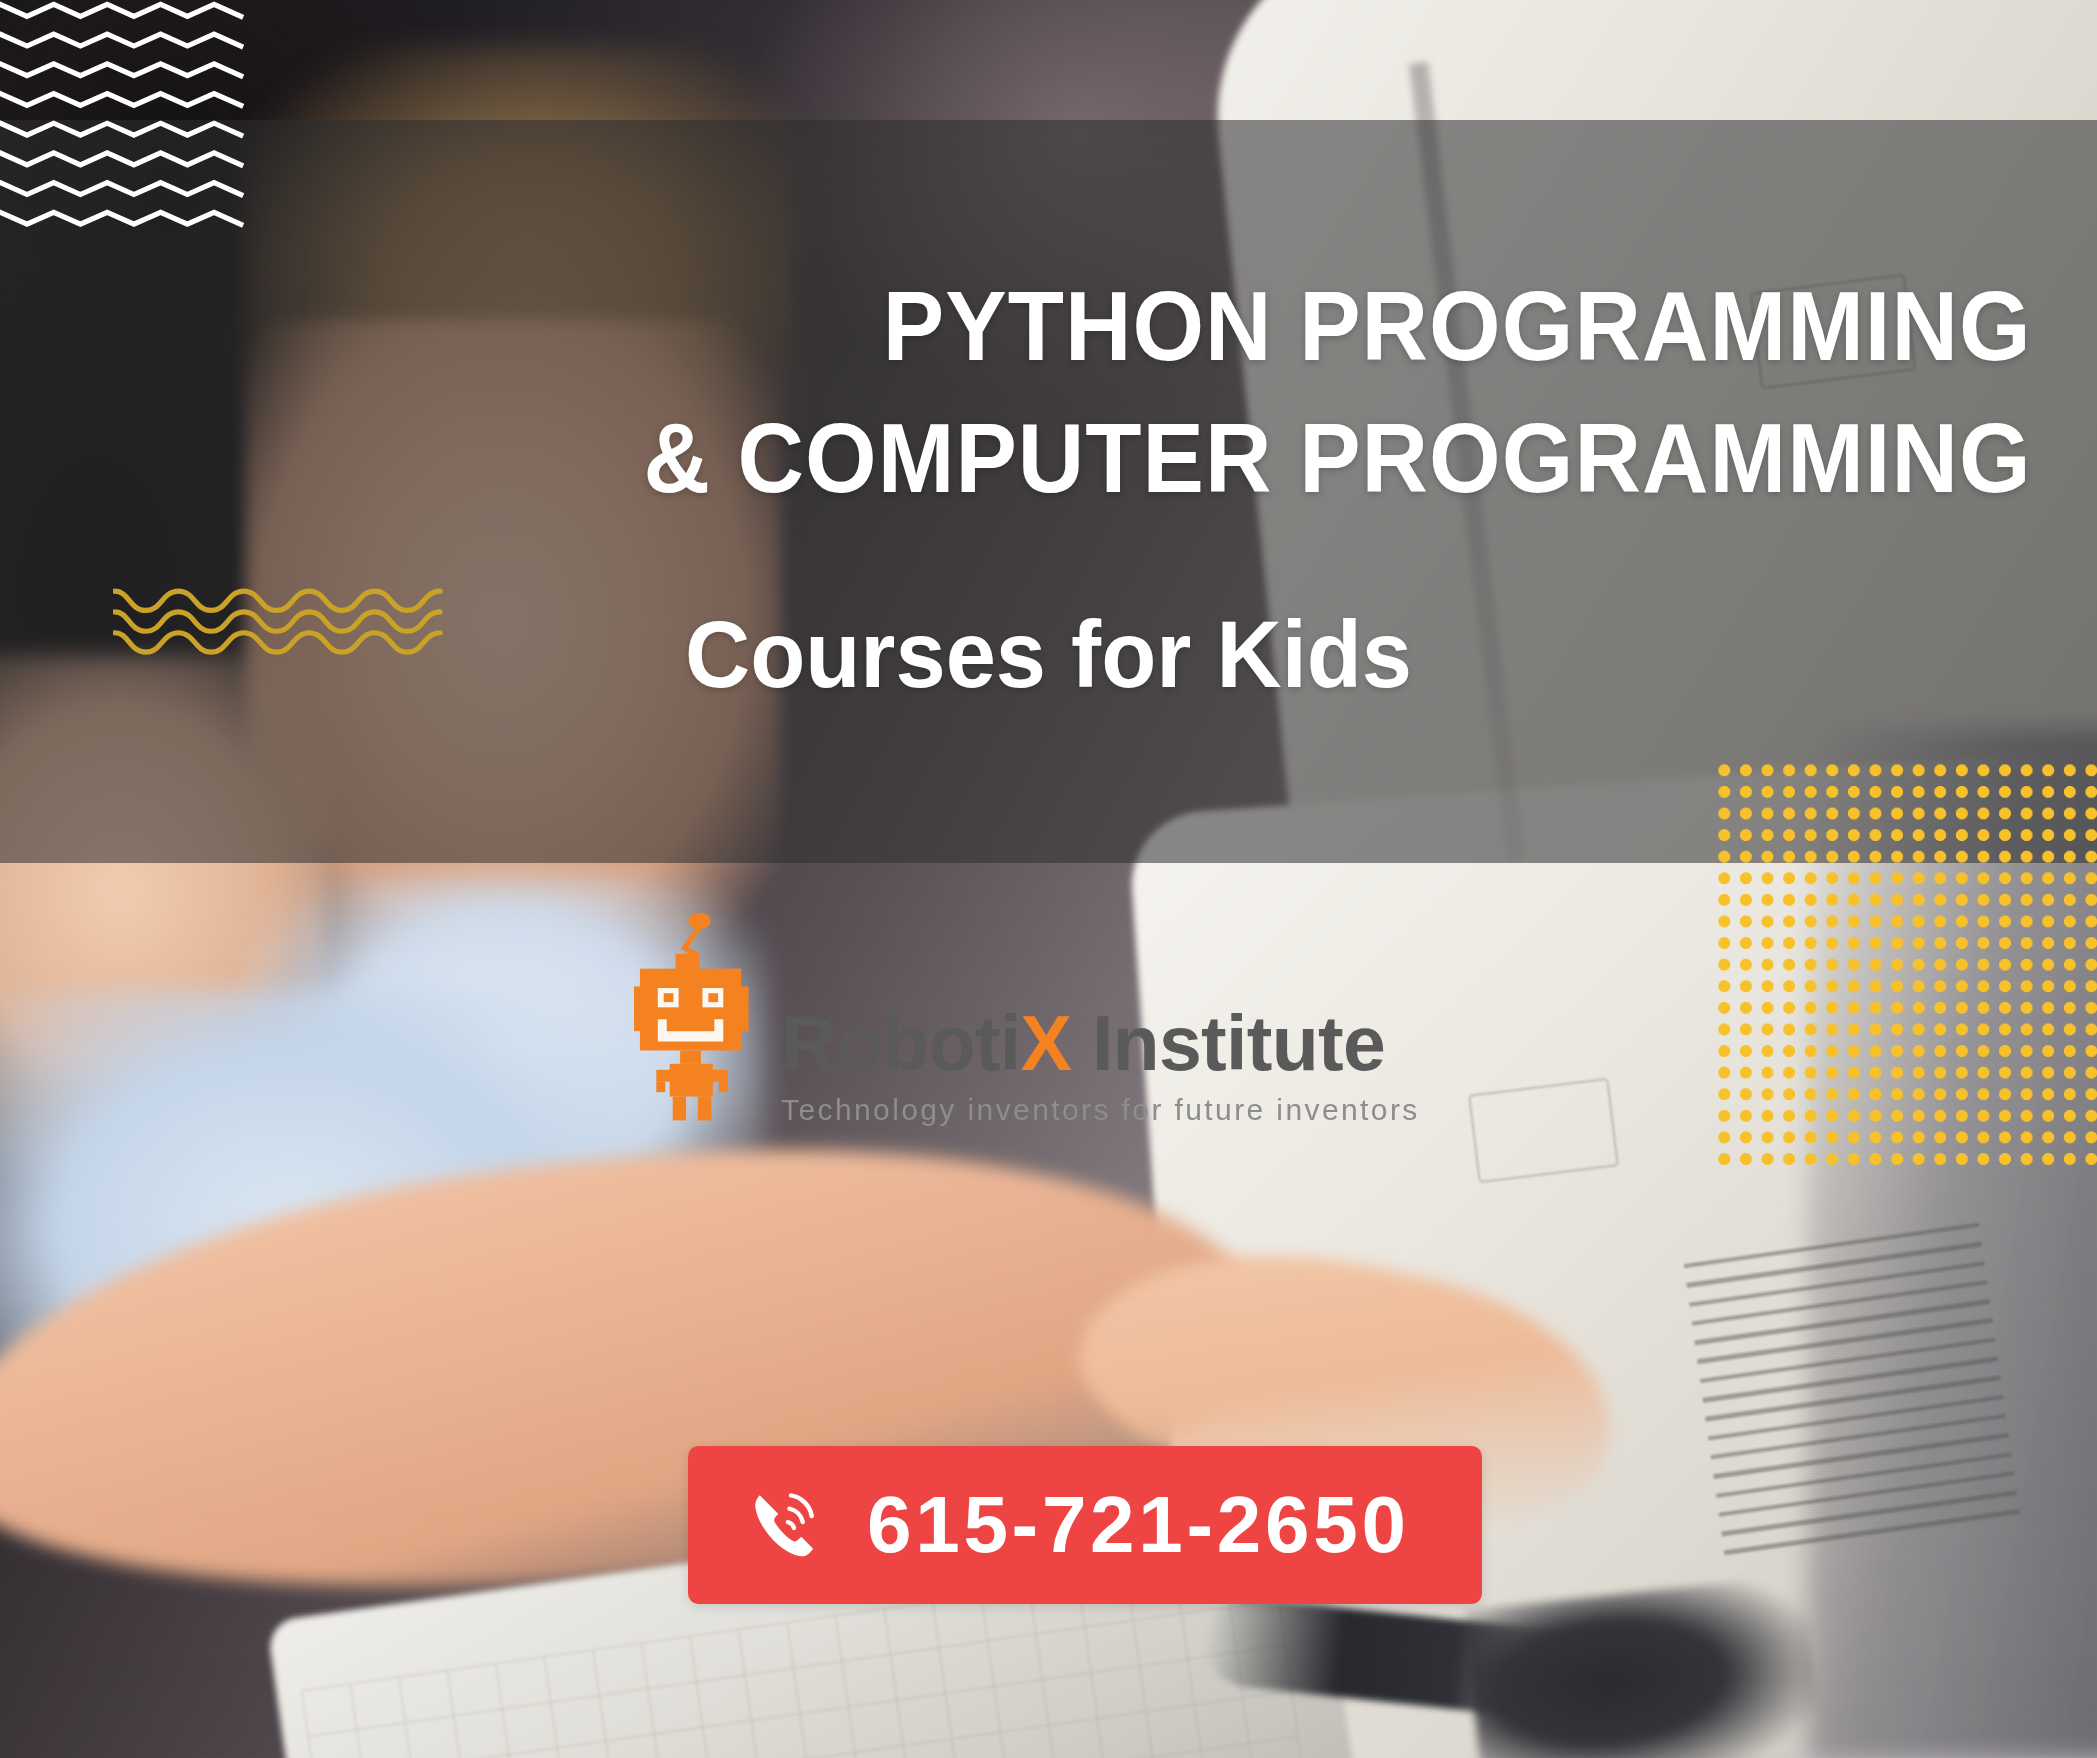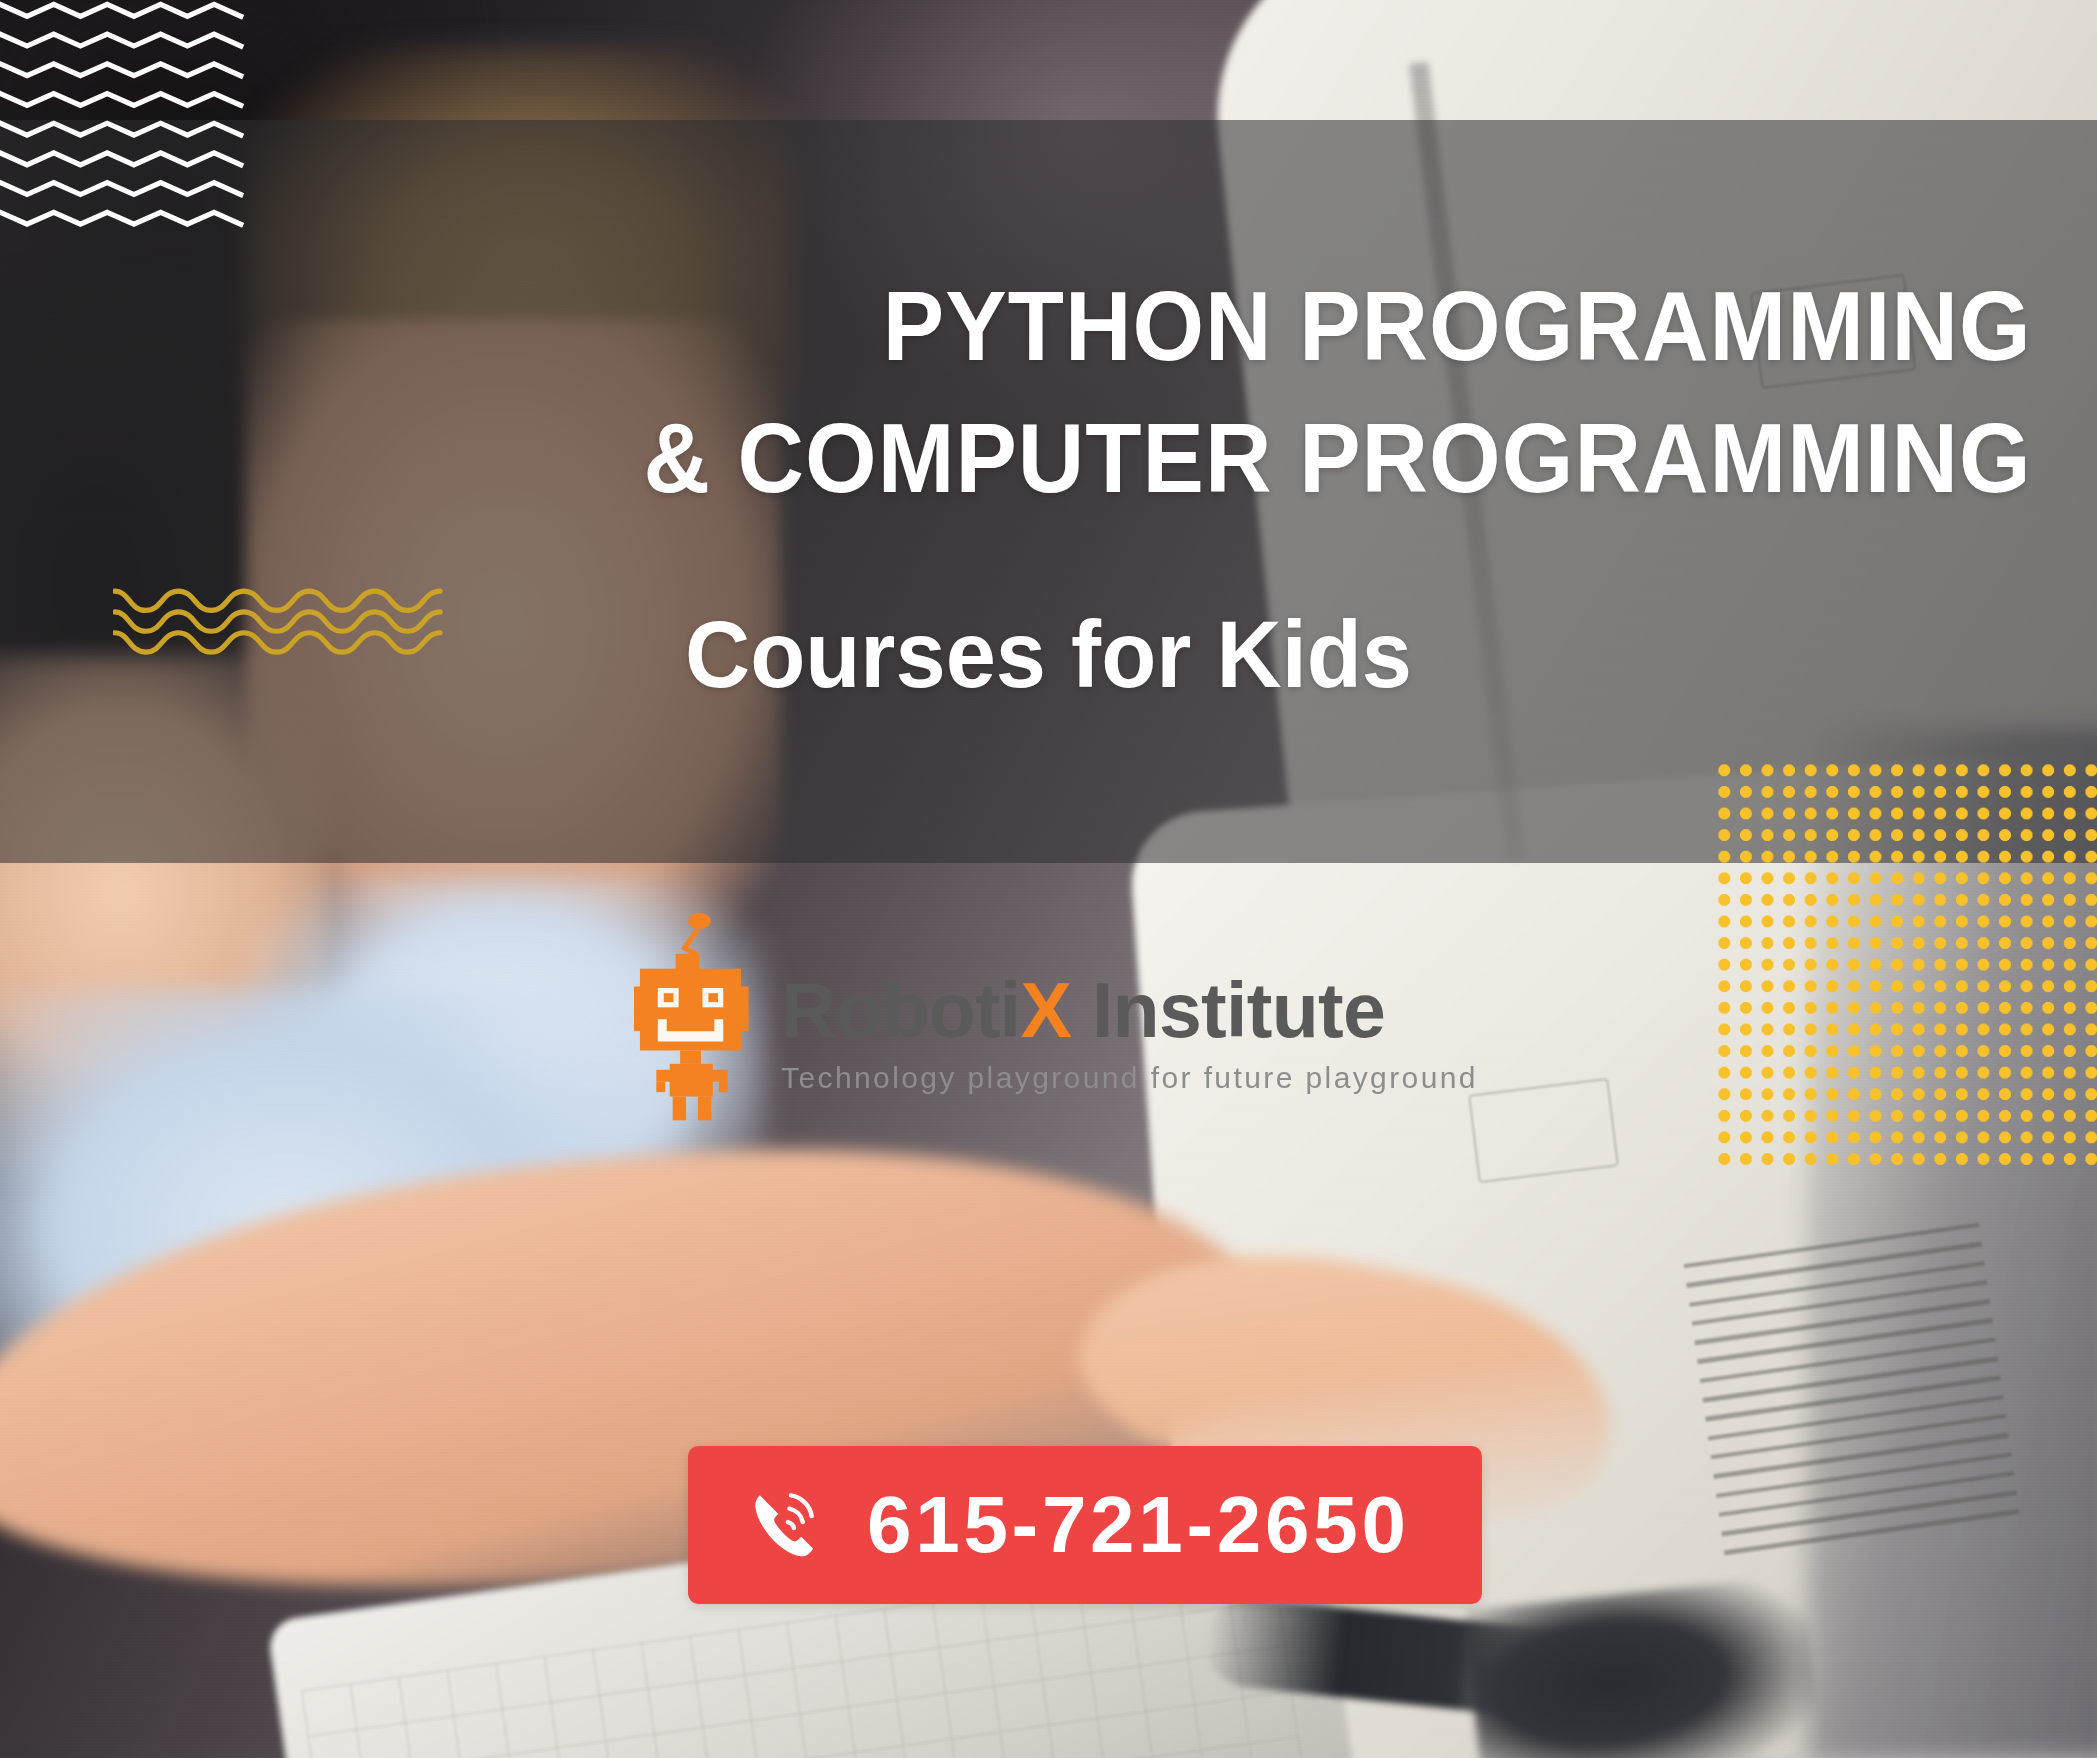--- a/index.html
+++ b/index.html
@@ -219,21 +219,21 @@
     letter-spacing:0px;
     transform:scaleX(.96);
     text-shadow:0 1.5px 7.4px rgba(0,0,0,.2);
     white-space:nowrap;
   }
 
   
   .logo {
     position:absolute; left:634px; top:909px;
     width:885px; height:216px;
-    display:flex; align-items:center;
+    display:flex; align-items:flex-end;
   }
   .logo-mark { width:119px; height:216px; flex:0 0 auto; }
   .logo-text { margin-left:28px; padding-top:31px; }
   .logo-name {
     font-family:"Liberation Sans Narrow","Liberation Sans", sans-serif;
     font-weight:700;
     font-size:77px;
     line-height:1;
     color:#5a5a5a;
     letter-spacing:-0.7px;
@@ -370,21 +370,21 @@
         <rect x="30" y="232" width="12" height="14"></rect>
         <rect x="114" y="232" width="12" height="14"></rect>
 
         <rect x="52" y="252" width="18" height="32"></rect>
         <rect x="86" y="252" width="18" height="32"></rect>
       </g>
     </svg>
 
     <div class="logo-text">
       <div class="logo-name"><span>Roboti</span><span class="x">X</span><span> Institute</span></div>
-      <div class="logo-tag">Technology playground for future playground</div>
+      <div class="logo-tag">Technology inventors for future inventors</div>
     </div>
   </div>
 
   <div class="phone-btn">
     <svg class="phone-icon" viewBox="0 0 108 108">
       <path fill="#ffffff" d="M20,14 C16,18 13,24 14,30 C16,46 28,66 44,80 C56,90 70,98 80,96 C85,95 89,90 92,86 L76,70 C73,73 69,77 66,76 C58,73 46,60 40,50 C38,46 41,42 45,39 Z"></path>
       <g fill="none" stroke="#ffffff" stroke-width="6" stroke-linecap="round">
         <path d="M62,14 C76,16 88,28 90,42"></path>
         <path d="M60,32 C69,34 76,41 78,50"></path>
         <path d="M58,50 C62,51 65,54 66,58"></path>

